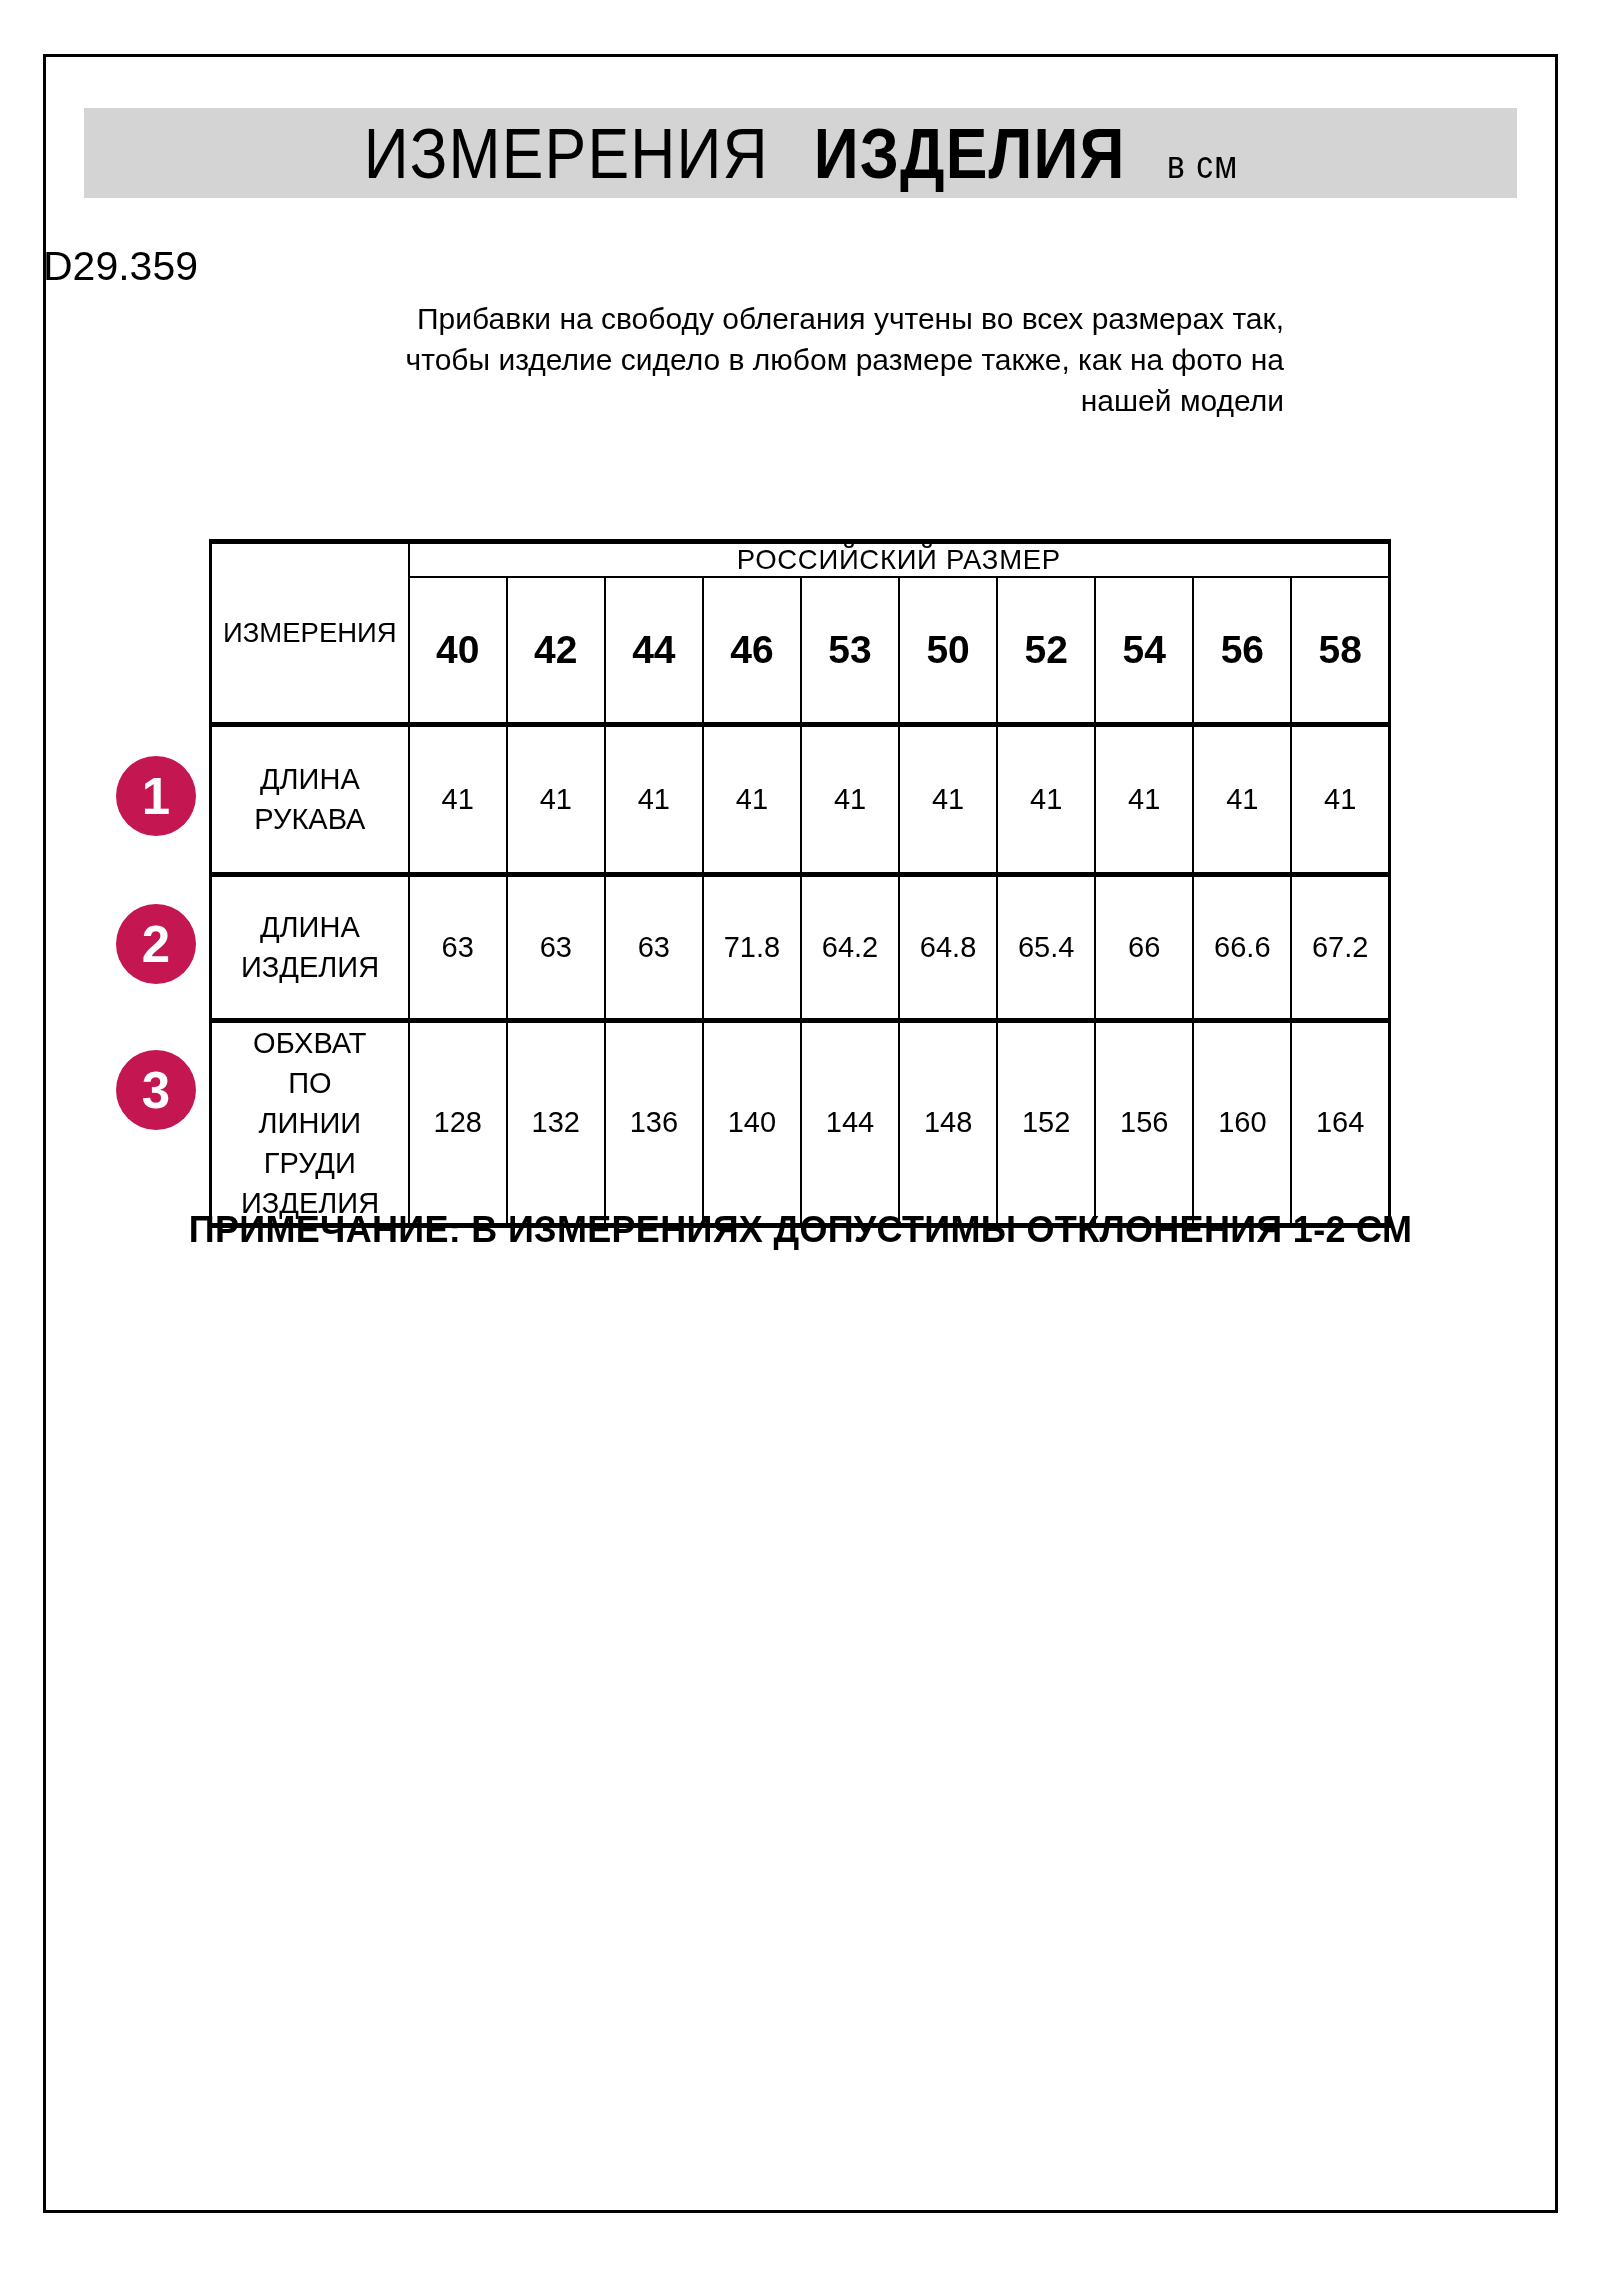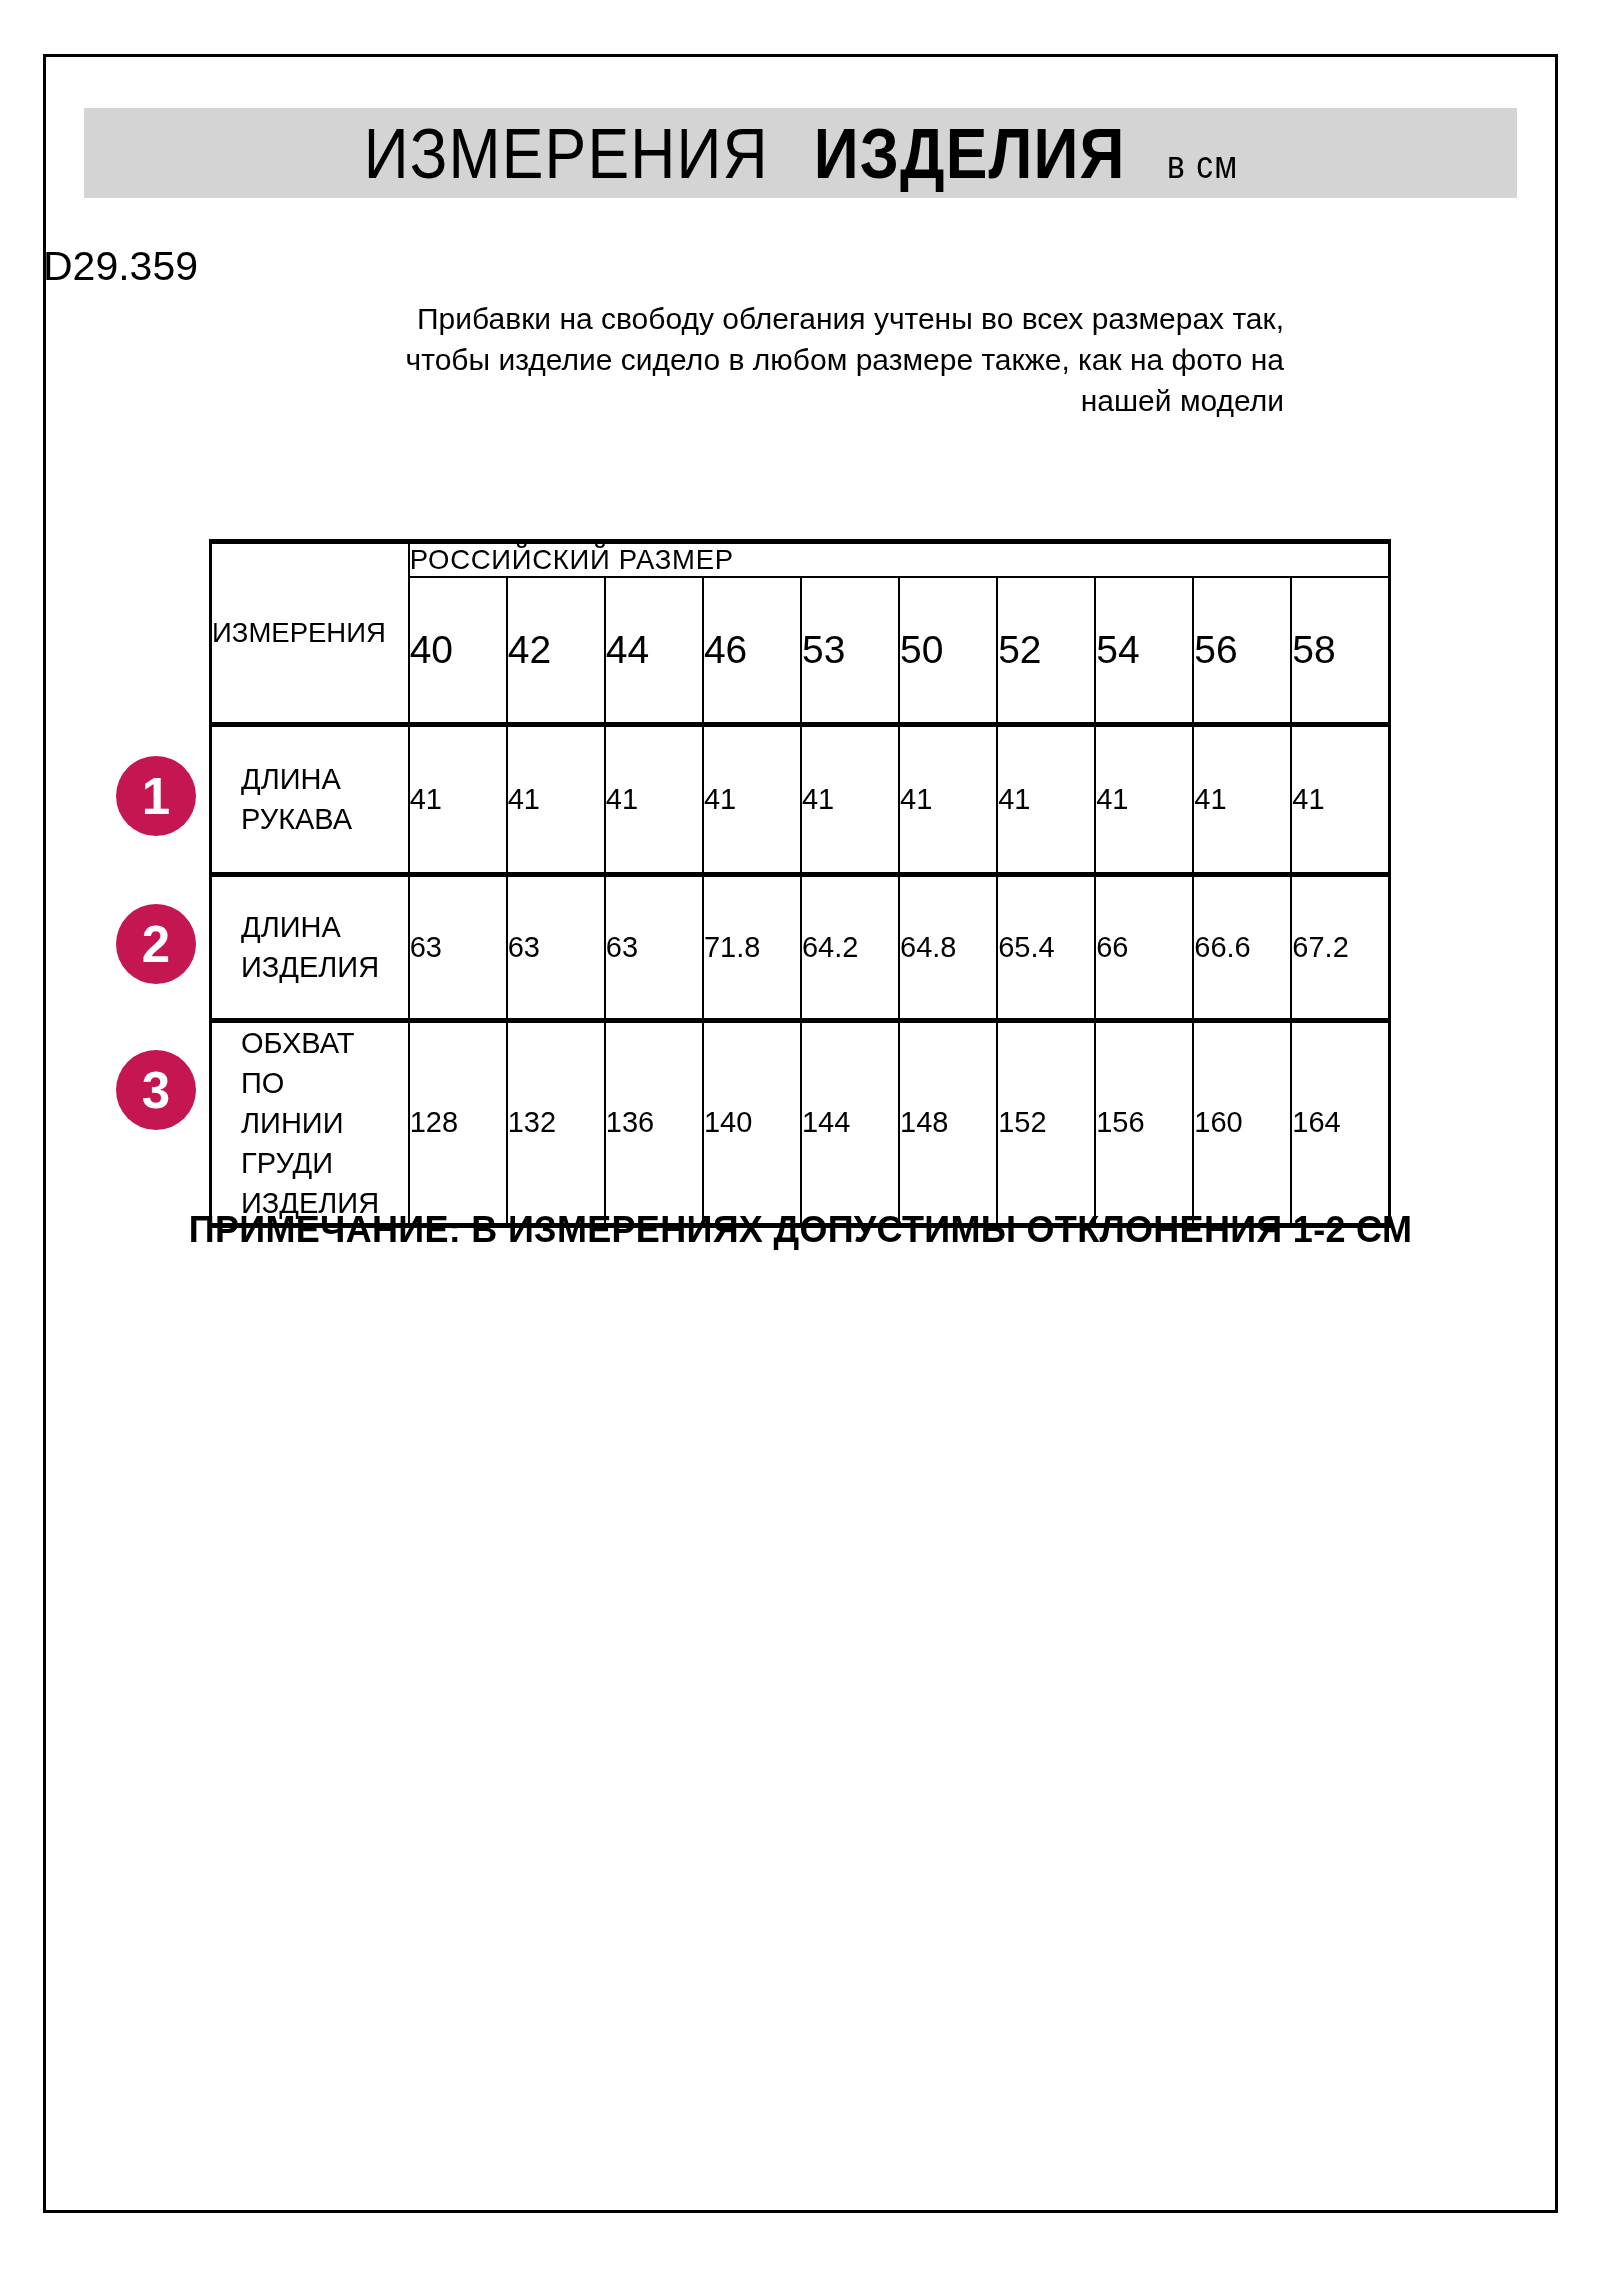--- a/index.html
+++ b/index.html
@@ -69,34 +69,34 @@
     table-layout: fixed;
     border: 3.9px solid #000;
     border-top-width: 5.2px;
     border-bottom-width: 5.9px;
   }
   table.sizes col.c-label { width: 198px; }
   table.sizes col.c-size  { width: 98px; }
   table.sizes th, table.sizes td {
     border-left: 2.6px solid #000;
     border-right: 2.6px solid #000;
-    text-align: left;
+    text-align: center;
     vertical-align: middle;
     font-weight: normal;
     margin-top: 40px;
   }
   tr.r-group  { height: 35px; }
   tr.r-sizes  { height: 147px; }
   tr.r-data1  { height: 150px; }
   tr.r-data2  { height: 146px; padding-left: 24px; }
   tr.r-data3  { height: 146px; }
 
   .cell-corner { font-size: 27.5px; }
   .cell-group  { font-size: 27.5px; letter-spacing: 0.7px; }
-  tr.r-sizes td { border-top: 2px solid #000; font-size: 39px; font-weight: normal; }
+  tr.r-sizes td { border-top: 2px solid #000; font-size: 39px; font-weight: bold; }
   tr.r-data1 td, tr.r-data1 th,
   tr.r-data2 td, tr.r-data2 th,
   tr.r-data3 td, tr.r-data3 th { border-top: 5.9px solid #000; font-size: 29px; }
   th.row-label { font-size: 24px; line-height: 40px; padding: 0 29px; }
 
   
   .marker {
     position: absolute;
     left: 116px;
     width: 80px; height: 80px;

